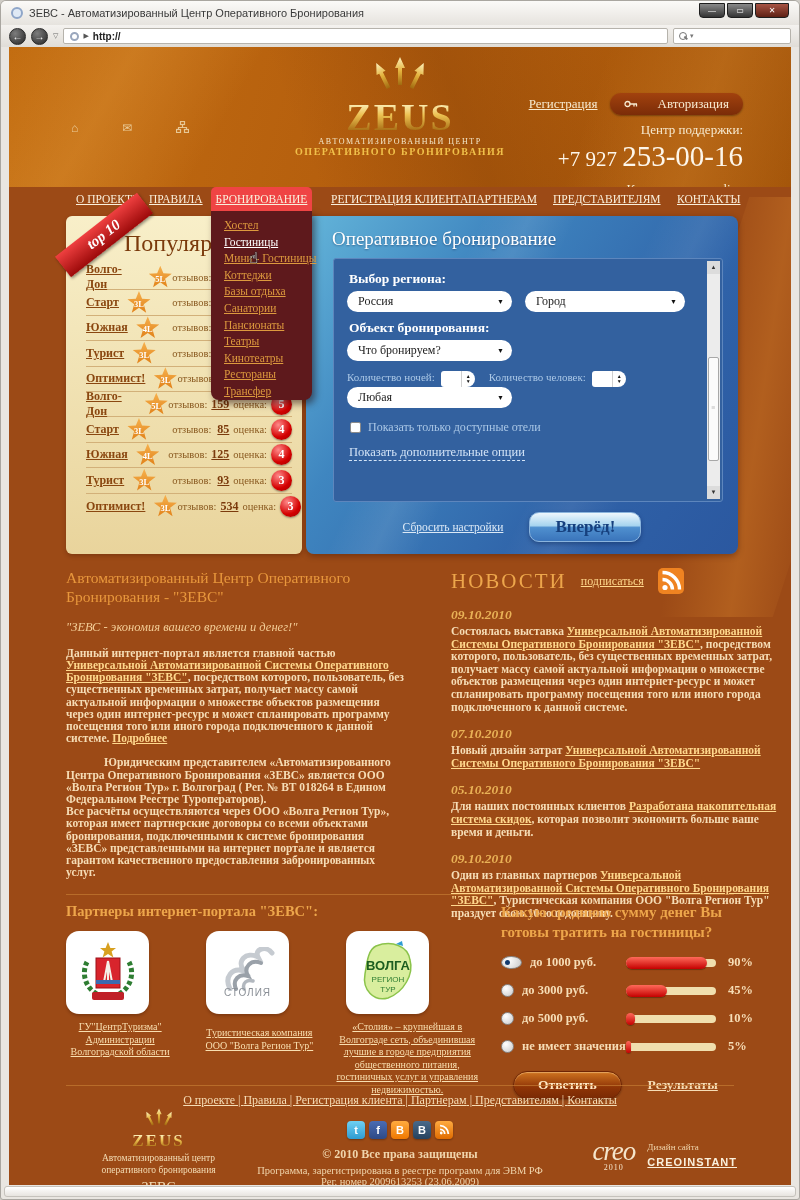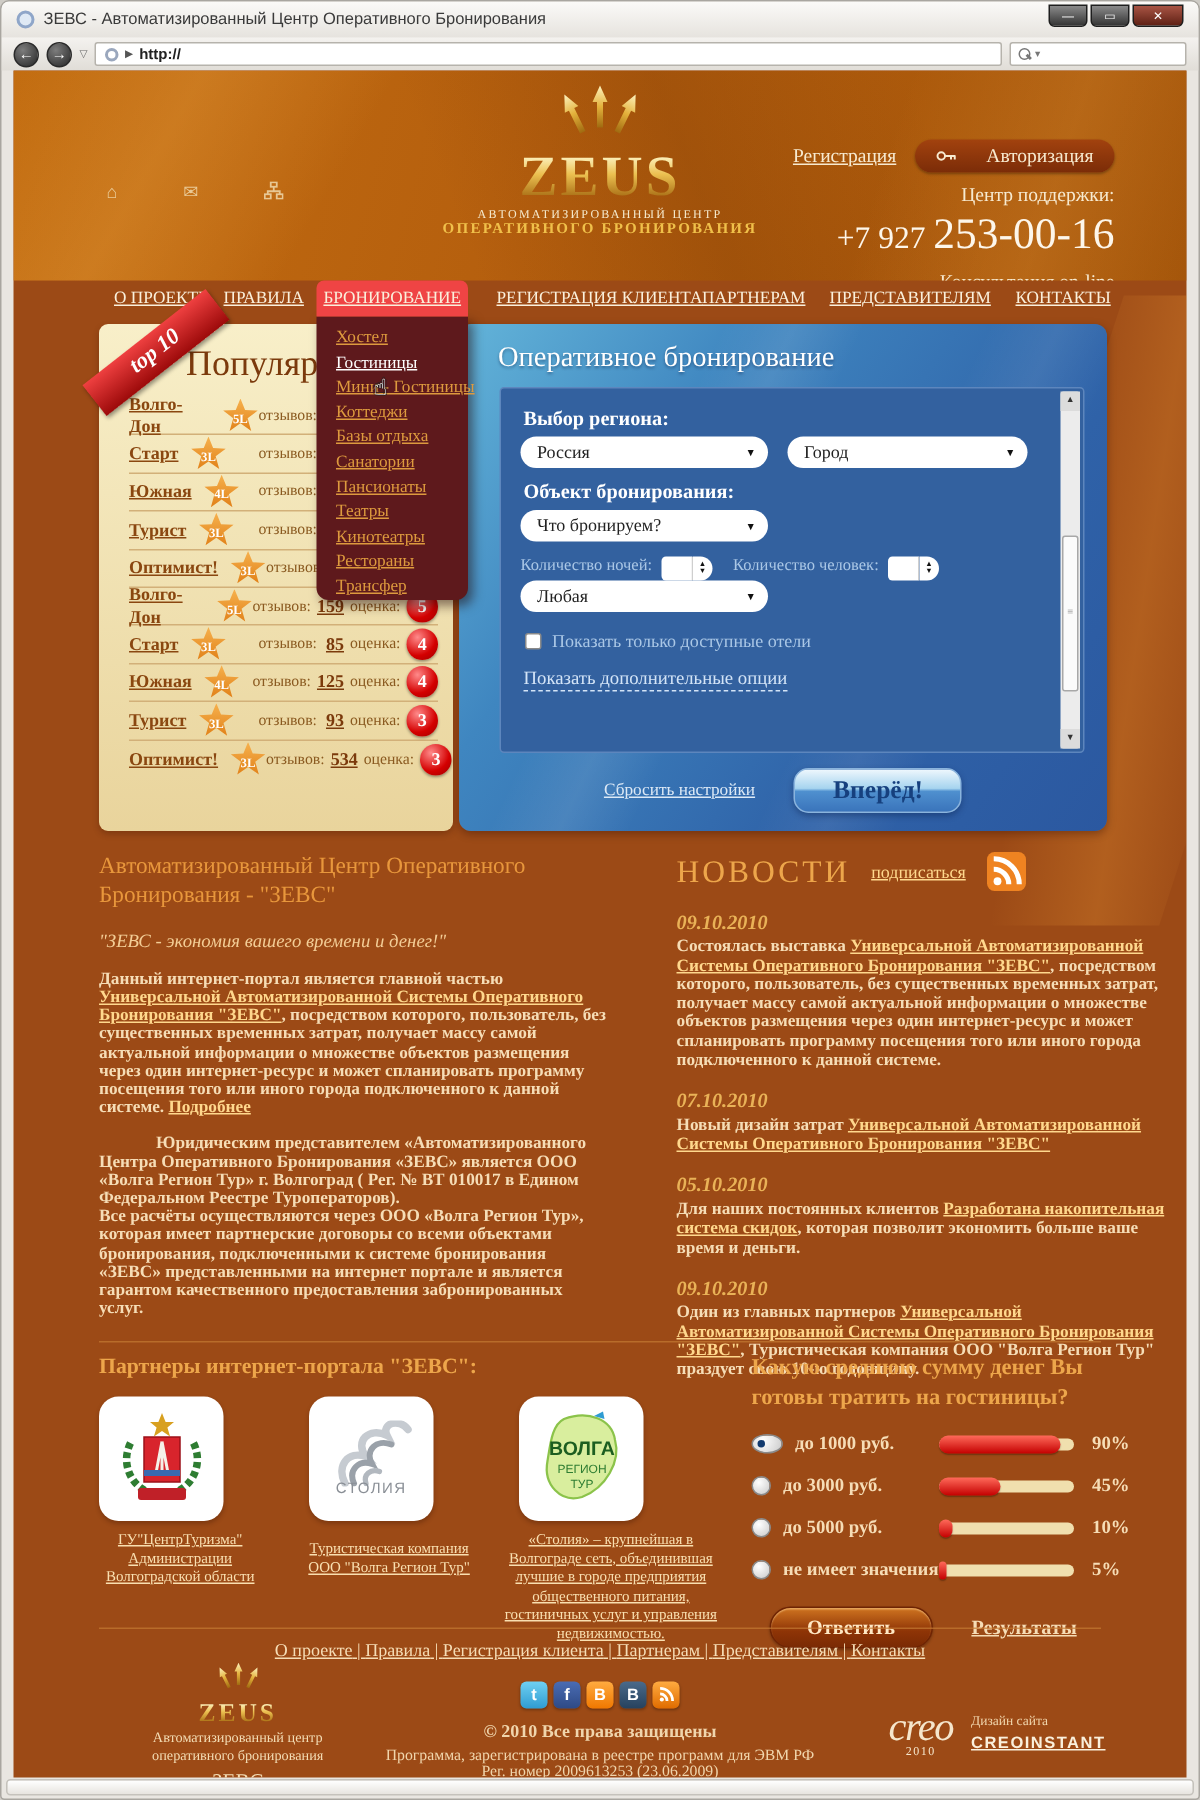--- a/index.html
+++ b/index.html
@@ -517,21 +517,21 @@
       <div class="bfoot">
         <a class="reset">Сбросить настройки</a>
         <span class="gobtn">Вперёд!</span>
       </div>
     </div>
 
     <div class="article">
       <h1>Автоматизированный Центр Оперативного Бронирования - "ЗЕВС"</h1>
       <div class="tagline">"ЗЕВС - экономия вашего времени и денег!"</div>
       <p><span> Данный интернет-портал является главной частью </span><a>Универсальной Автоматизированной Системы Оперативного Бронирования "ЗЕВС"</a><span>, посредством которого, пользователь, без существенных временных затрат, получает массу самой актуальной информации о множестве объектов размещения через один интернет-ресурс и может спланировать программу посещения того или иного города подключенного к данной системе. </span><a>Подробнее</a></p>
-      <p class="p2">Юридическим представителем «Автоматизированного Центра Оперативного Бронирования «ЗЕВС» является  ООО «Волга Регион Тур» г. Волгоград ( Рег. №  ВТ 010017 в Едином Федеральном Реестре Туроператоров).</p>
+      <p class="p2">Юридическим представителем «Автоматизированного Центра Оперативного Бронирования «ЗЕВС» является  ООО «Волга Регион Тур» г. Волгоград ( Рег. №  ВТ 018264 в Едином Федеральном Реестре Туроператоров).</p>
       <p class="p3">Все расчёты осуществляются через ООО «Волга Регион Тур», которая имеет партнерские договоры со всеми объектами бронирования, подключенными к системе бронирования «ЗЕВС» представленными на интернет портале и является гарантом качественного предоставления забронированных услуг.</p>
     </div>
 
     <div class="news">
       <div class="nhead">
         <span class="ntitle">НОВОСТИ</span>
         <a class="subscribe">подписаться</a>
         <svg width="26" height="26" viewBox="0 0 26 26">
           <rect width="26" height="26" rx="5" fill="#ef8321"></rect>
           <circle cx="7" cy="19.5" r="2.6" fill="#fff"></circle>

